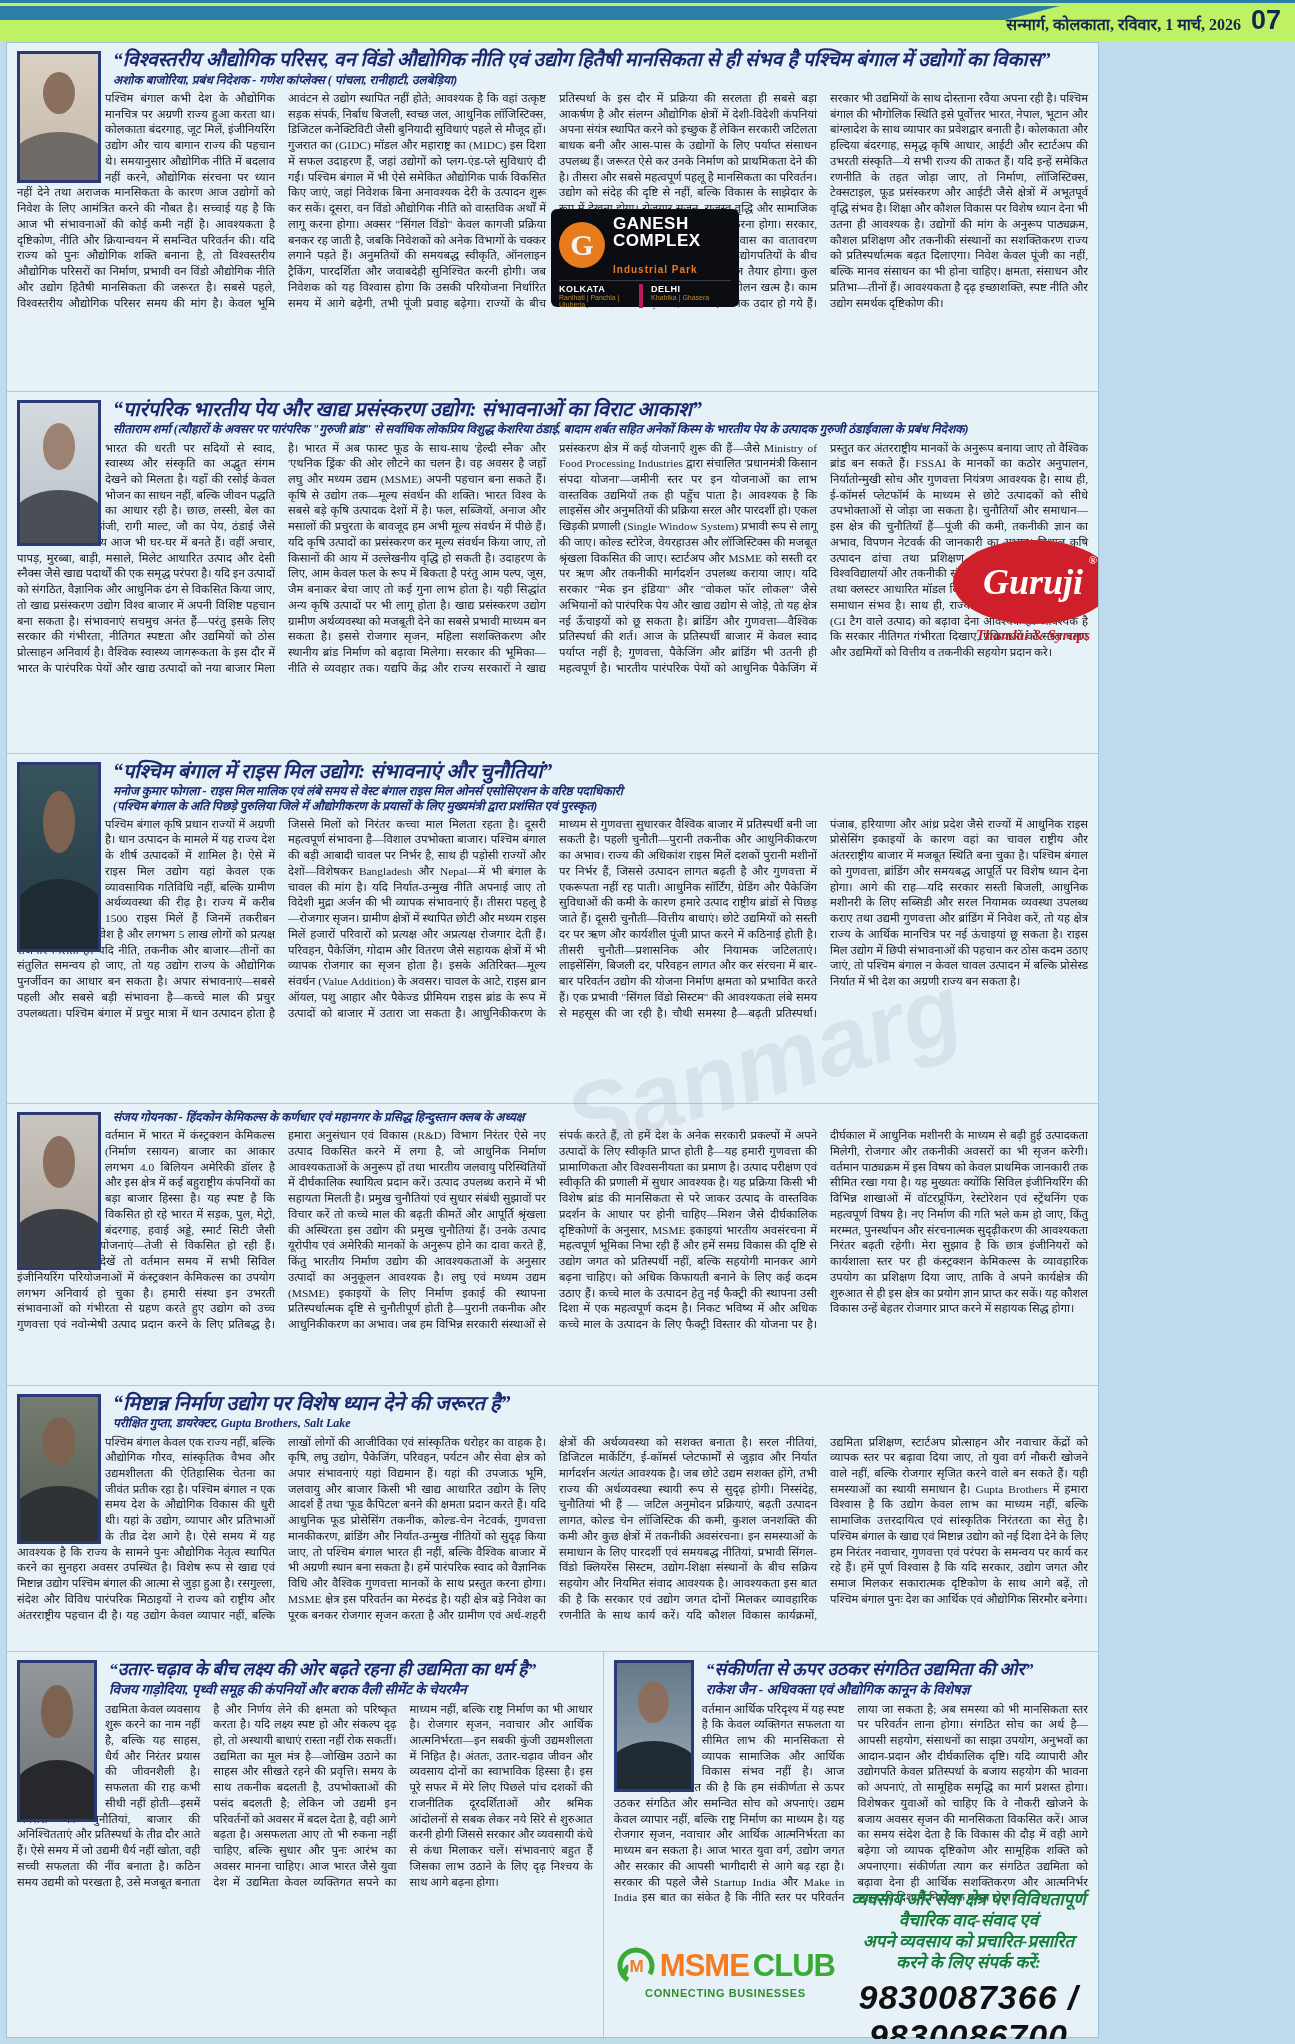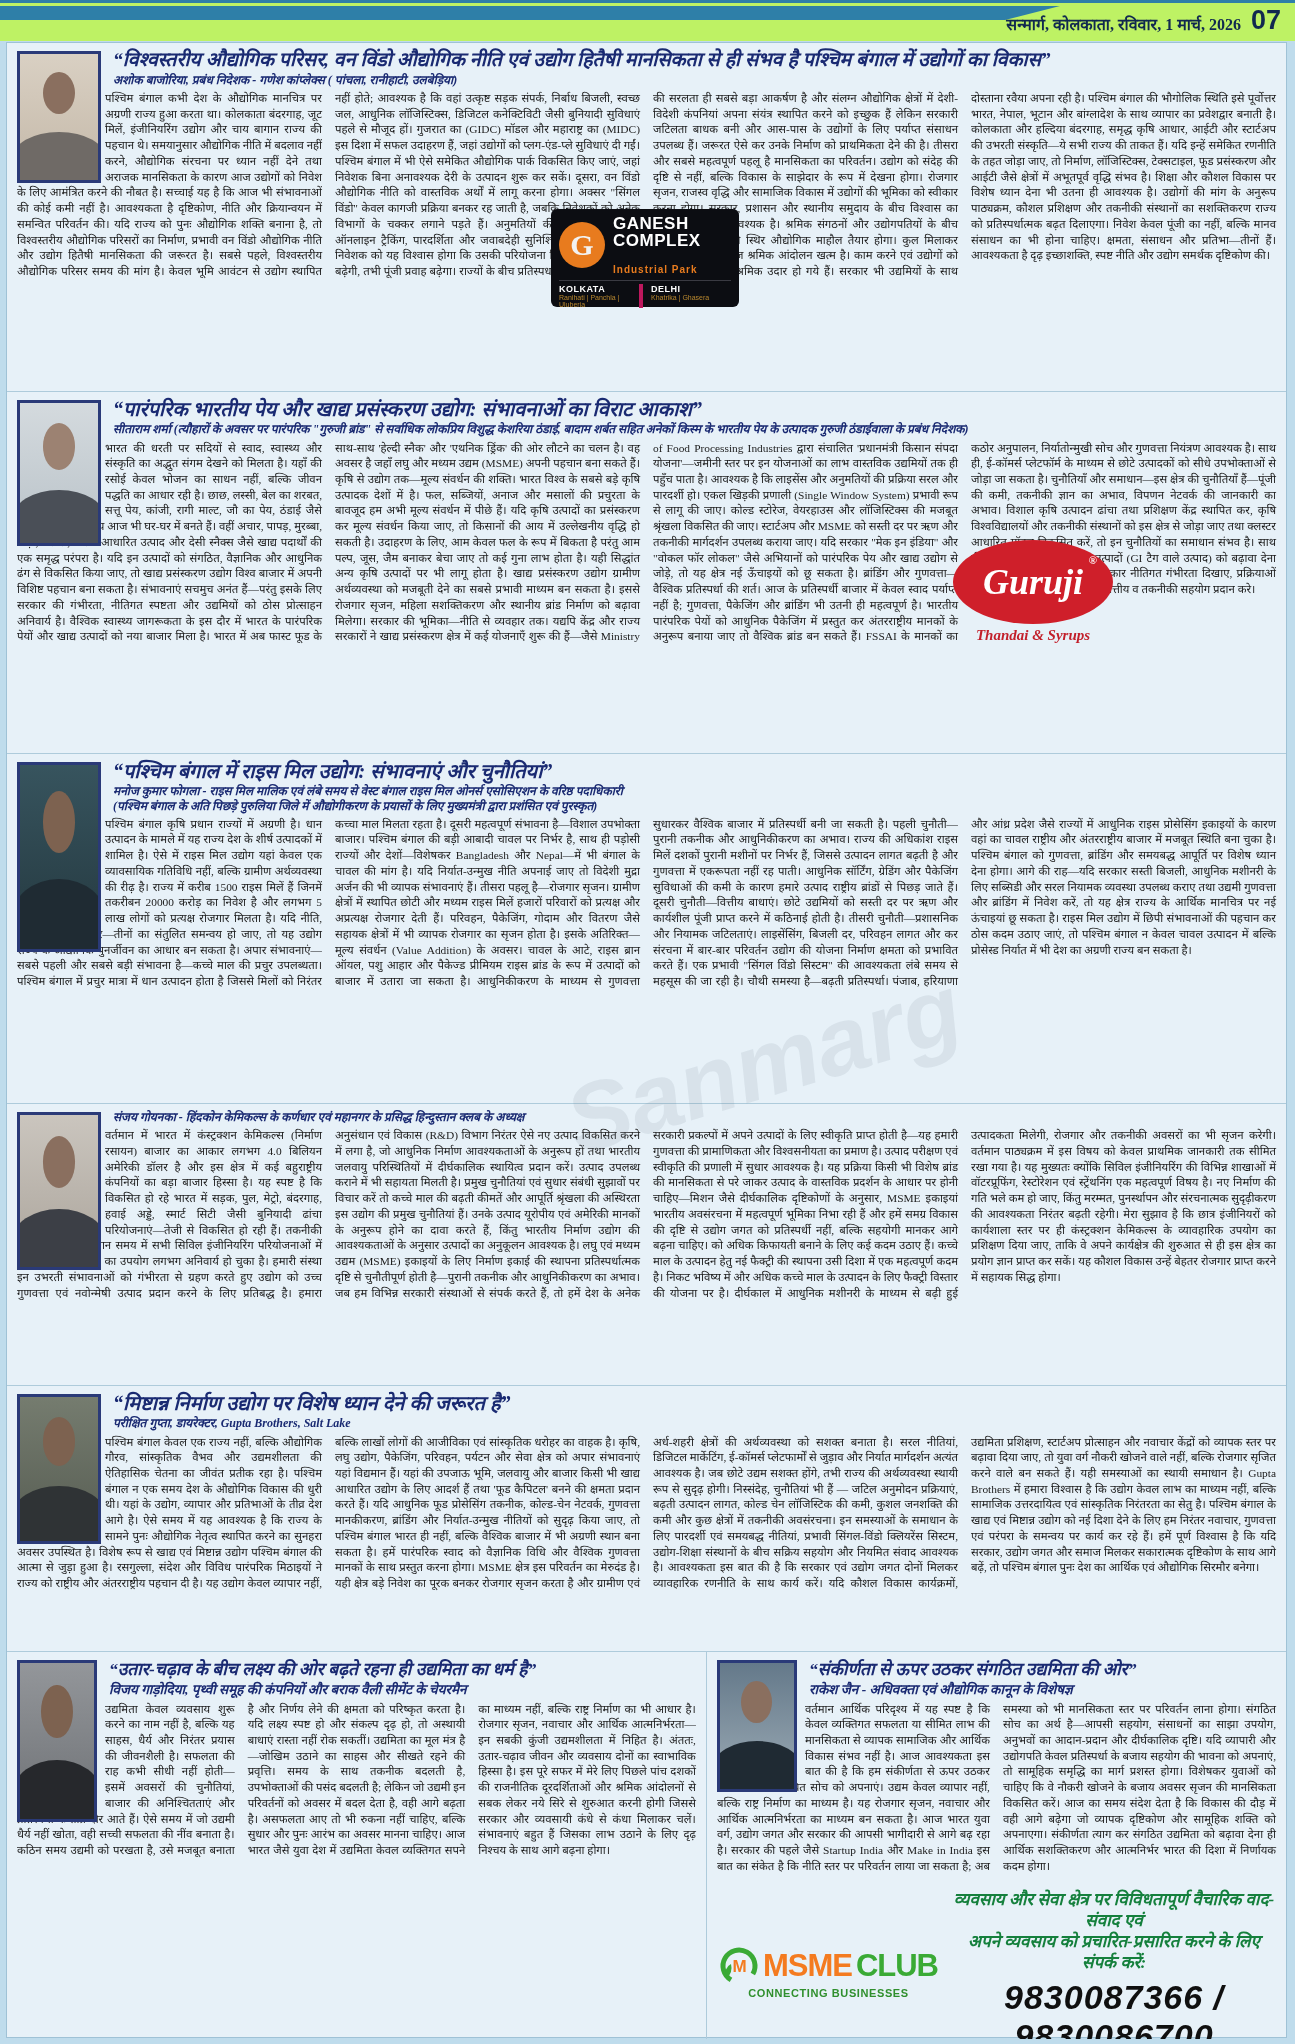--- a/index.html
+++ b/index.html
@@ -7,21 +7,21 @@
     width:1295px;height:2044px;position:relative;overflow:hidden;
     background:#bfdcec;
     font-family:"Liberation Serif","DejaVu Serif",serif;
   }
   
   .topbar{position:absolute;left:0;top:0;width:1295px;height:38px;background:#bef264;border-top:3px solid #2e7fa8;}
   .mast-slant{position:absolute;left:0;top:3px;width:1295px;height:14px;pointer-events:none;}
   .dateline{position:absolute;right:54px;top:10px;font-size:16px;font-weight:bold;color:#11294f;}
   .pageno{position:absolute;right:14px;top:2px;font-size:27px;font-weight:bold;color:#11294f;font-family:"Liberation Sans",sans-serif;}
   
-  .sheet{position:absolute;left:6px;top:42px;width:1281px;height:1996px;background:#e7f1f8;border:1px solid #9fc2d6;box-sizing:border-box;}
+  .sheet{position:absolute;left:6px;top:42px;width:1093px;height:1996px;background:#e7f1f8;border:1px solid #9fc2d6;box-sizing:border-box;}
   
   .article{position:relative;padding:6px 10px 2px 10px;box-sizing:border-box;overflow:hidden;border-top:1px solid #aecbdb;}
   .article:first-child{border-top:none;}
   .headline{margin:0 0 2px 96px;font-style:italic;font-weight:bold;color:#1a2a72;font-size:20px;line-height:1.12;}
   .byline{margin:0 0 4px 96px;font-style:italic;font-weight:bold;color:#1a2a72;font-size:12px;line-height:1.18;}
   .body{font-size:11.4px;line-height:1.38;text-align:justify;color:#1c1c1c;column-gap:13px;}
   .cols4{column-count:4}.cols3{column-count:3}.cols2{column-count:2}
   .spacer{float:left;width:88px;}
   
   .photo{position:absolute;left:10px;top:8px;width:84px;border:3px solid #2a3a78;box-sizing:border-box;overflow:hidden;}

